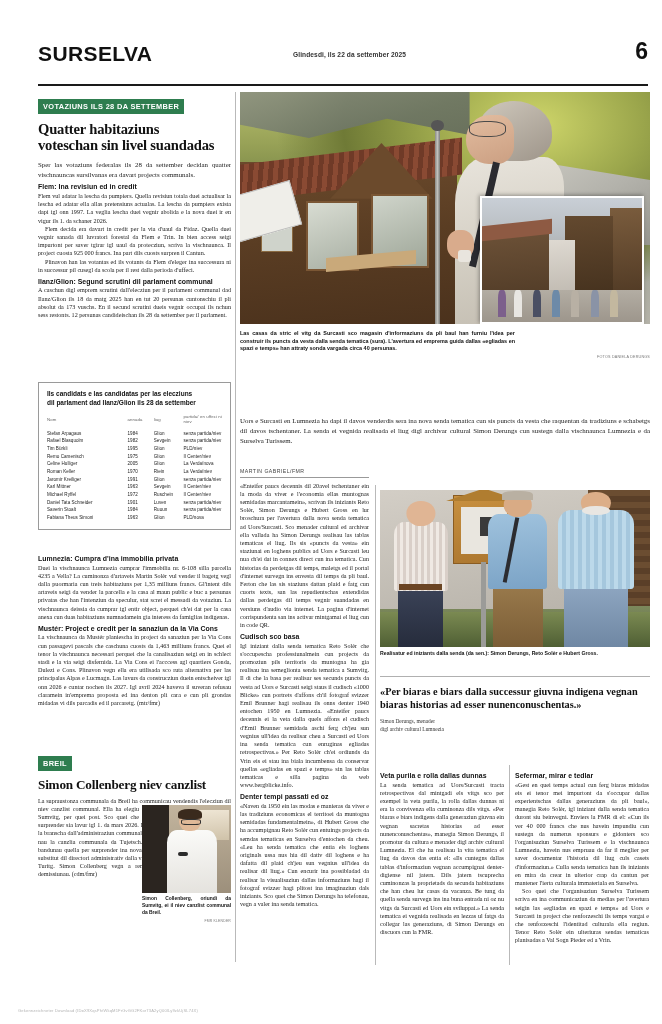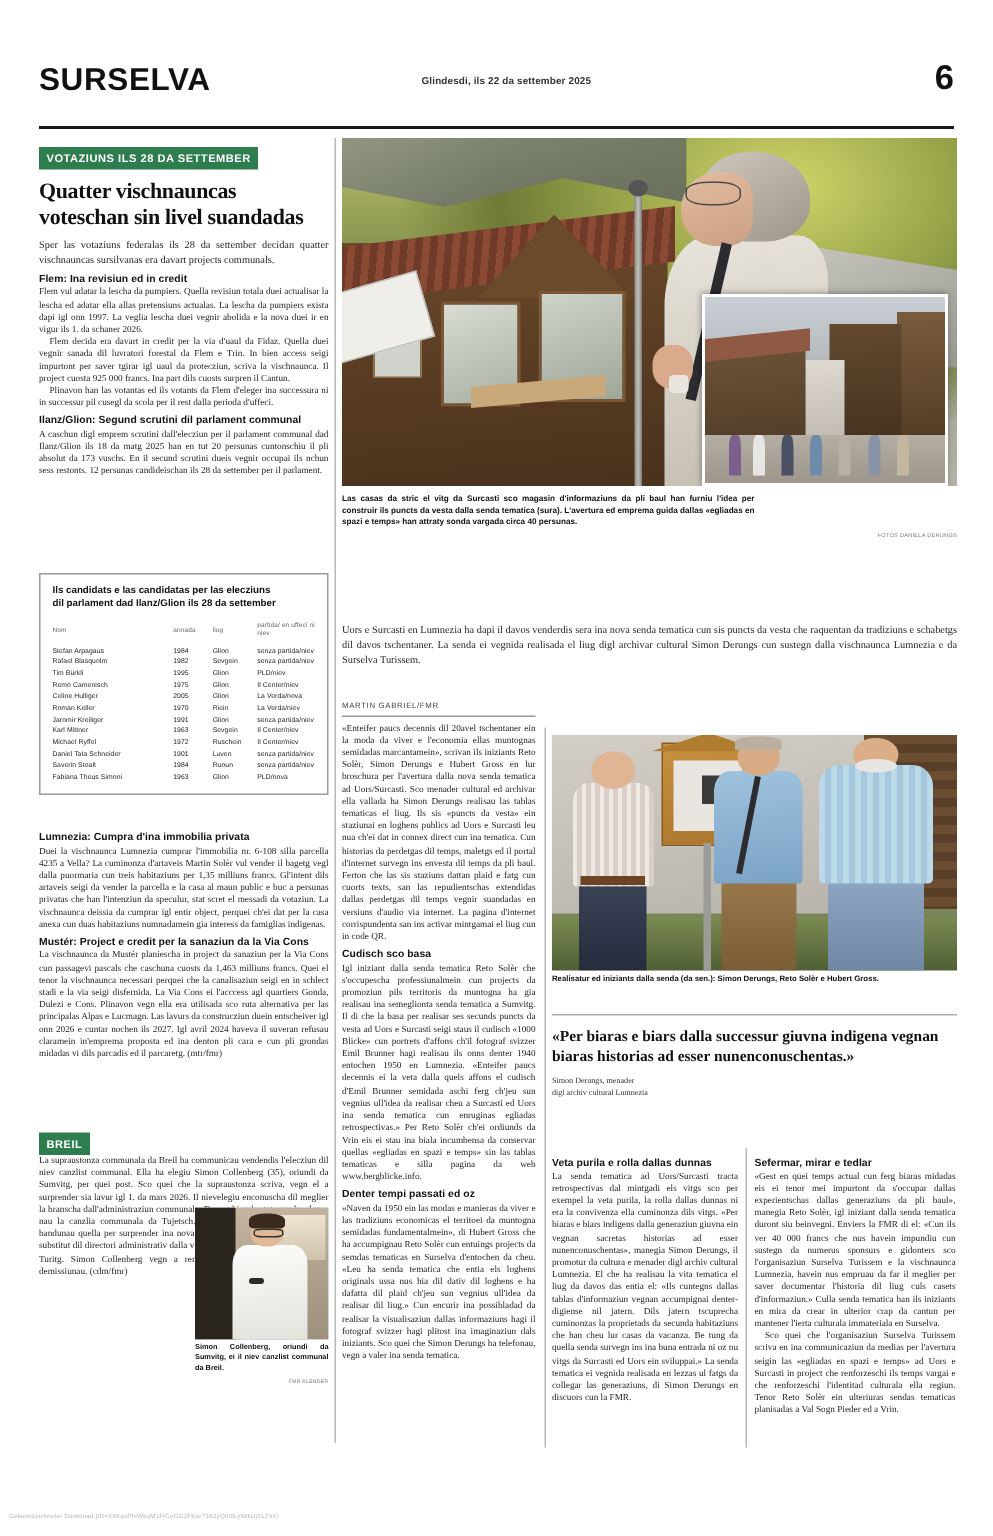--- a/index.html
+++ b/index.html
@@ -3,21 +3,21 @@
 <meta charset="utf-8">
 <style>
   html,body{margin:0;padding:0;}
   body{
     width:662px;height:1024px;overflow:hidden;
     background:#ffffff;
     font-family:"Liberation Serif", serif;
     color:#1a1a1a;
     position:relative;
   }
-  .page{position:absolute;left:0;top:0;width:564px;height:1024px;background:#fff;padding-left:38px;}
+  .page{position:absolute;left:12px;top:0;width:564px;height:1024px;background:#fff;padding-left:38px;}
 
   
   .masthead{position:absolute;left:26px;top:42px;width:610px;height:38px;}
   .masthead-title{
     position:absolute;left:0;top:0;
     font-family:"Liberation Sans", sans-serif;
     font-weight:bold;font-size:21px;letter-spacing:0.4px;
     color:#111;
   }
   .masthead-date{
@@ -271,21 +271,21 @@
   </div>
   <div class="rule-main"></div>
 
   <div class="vrule" style="left:223px;top:92px;height:870px;"></div>
   <div class="vrule" style="left:363px;top:485px;height:480px;"></div>
   <div class="vrule" style="left:497px;top:765px;height:200px;"></div>
 
   <div class="col-left">
     <div class="kicker">VOTAZIUNS ILS 28 DA SETTEMBER</div>
     <div class="headline h-lead">
-      <div>Quatter vischnauncas</div>
+      <div>Quatter habitaziuns</div>
       <div>voteschan sin livel suandadas</div>
     </div>
     <div class="lead">Sper las votaziuns federalas ils 28 da settember decidan quatter vischnauncas sursilvanas era davart projects communals.</div>
 
     <div class="subhead">Flem: Ina revisiun ed in credit</div>
     <div class="body-txt">
       <p class="first">Flem vul adatar la lescha da pumpiers. Quella revisiun totala duei actualisar la lescha ed adatar ella allas pretensiuns actualas. La lescha da pumpiers exista dapi igl onn 1997. La veglia lescha duei vegnir abolida e la nova duei ir en vigur ils 1. da schaner 2026.</p>
       <p>Flem decida era davart in credit per la via d'uaul da Fidaz. Quella duei vegnir sanada dil luvratori forestal da Flem e Trin. In bien access seigi impurtont per saver tgirar igl uaul da protecziun, scriva la vischnaunca. Il project cuosta 925 000 francs. Ina part dils cuosts surpren il Cantun.</p>
       <p>Plinavon han las votantas ed ils votants da Flem d'eleger ina successura ni in successur pil cusegl da scola per il rest dalla perioda d'uffeci.</p>
     </div>
@@ -393,20 +393,21 @@
       <p class="first">Duei la vischnaunca Lumnezia cumprar l'immobilia nr. 6-108 silla parcella 4235 a Vella? La cuminonza d'artaveis Martin Solèr vul vender il bagetg vegl dalla puormaria cun treis habitaziuns per 1,35 milliuns francs. Gl'intent dils artaveis seigi da vender la parcella e la casa al maun public e buc a persunas privatas che han l'intenziun da speculur, stat scret el messadi da votaziun. La vischnaunca deissia da cumprar igl entir object, perquei ch'ei dat per la casa anexa cun duas habitaziuns numnadamein gia interess da famiglias indigenas.</p>
     </div>
     <div class="subhead">Mustér: Project e credit per la sanaziun da la Via Cons</div>
     <div class="body-txt">
       <p class="first">La vischnaunca da Mustér planiescha in project da sanaziun per la Via Cons cun passagevi pascals che caschuna cuosts da 1,463 milliuns francs. Quei el tenor la vischnaunca necessari perquei che la canalisaziun seigi en in schlect stadi e la via seigi disfernida. La Via Cons ei l'acccess agl quartiers Gonda, Dulezi e Cons. Plinavon vegn ella era utilisada sco ruta alternativa per las principalas Alpas e Lucmagn. Las lavurs da construcziun duein entscheiver igl onn 2026 e cuntar nochen ils 2027. Igl avril 2024 haveva il suveran refusau claramein in'emprema proposta ed ina denton pli cara e cun pli grondas midadas vi dils parcadis ed il parcaretg. (mtr/fmr)</p>
     </div>
   </div>
 
   <div style="position:absolute;left:26px;top:752px;width:193px;">
     <div class="kicker">BREIL</div>
+    <div class="headline h-small" style="margin:6px 0 5px 0;">Simon Collenberg niev canzlist</div>
     <div class="body-txt">
       <p class="first">La supraustonza communala da Breil ha communicau vendendis l'elecziun dil niev canzlist communal. Ella ha elegiu Simon Collenberg (35), oriundi da Sumvitg, per quei post. Sco quei che la supraustonza scriva, vegn el a surprender sia lavur igl 1. da mars 2026. Il nievelegiu enconuscha dil meglier la branscha dall'administraziun communala. Duront bieruls stat ouss ha el me-nau la canzlia communala da Tujetsch. La fin da mars 2023 haveva el bandunau quella per surprender ina nova funcziun sco menader da purtret e substitut dil directori administrativ dalla vischnaunca da Bassersdorf el cantun Turitg. Simon Collenberg vegn a remplazar Curdin Cadonau che ha demissiunau. (cdm/fmr)</p>
     </div>
   </div>
 
   <div class="photo" id="photo-breil">
     <div class="br-bg"></div>
     <div class="br-dark"></div>
     <div class="br-win"></div>
     <div class="br-shirt"></div>

